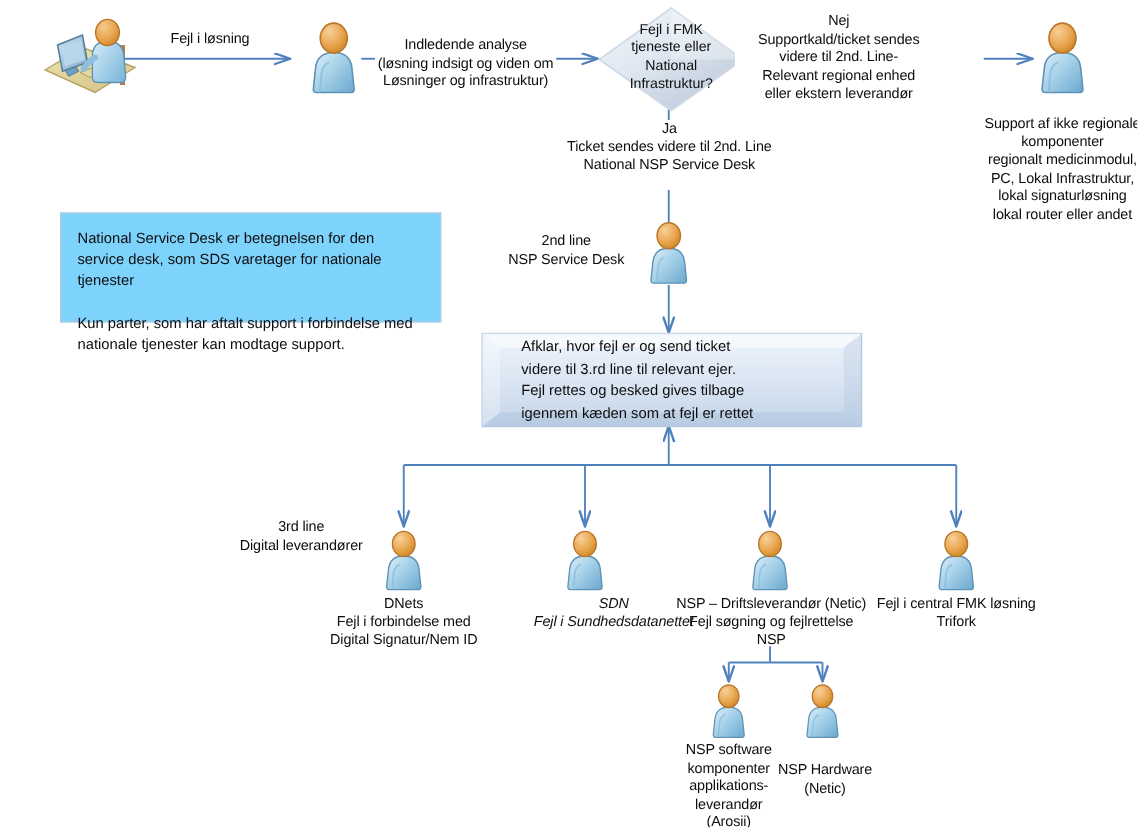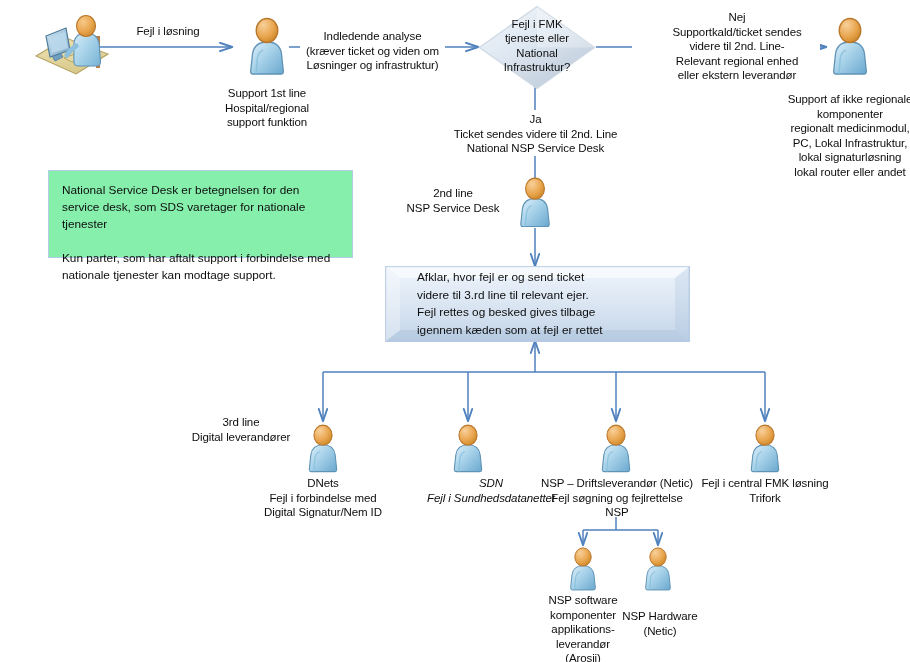--- a/index.html
+++ b/index.html
@@ -37,21 +37,21 @@
     line-height: 14.5px;
     color: #0d0d0d;
     white-space: pre-line;
     background: #ffffff;
     letter-spacing: -0.1px;
   }
 
   
   .note {
     position: absolute;
-    background: #86efac;
+    background: #7dd3fc;
     border: 1px solid #b2cce5;
     box-sizing: border-box;
     padding: 11px 13px 11px 13px;
     font-size: 11.8px;
     line-height: 17px;
     color: #0d0d0d;
     white-space: pre-line;
     text-align: left;
   }
 
@@ -308,23 +308,20 @@
     </svg>
     <div class="procbox-text">Afklar, hvor fejl er og send ticket videre til 3.rd line til relevant ejer.
 Fejl rettes og besked gives tilbage igennem kæden som at fejl er rettet</div>
   </div>
 
   <div class="note" style="left:48px; top:170px; width:305px; height:88px;">National Service Desk er betegnelsen for den service desk, som SDS varetager for nationale tjenester
 
 Kun parter, som har aftalt support i forbindelse med nationale tjenester kan modtage support.</div>
 
 
-  <div class="lbl" style="left:197px; top:86px; width:140px;">Support 1st line
-Hospital/regional
-support funktion</div>
 
   <div class="lbl" style="left:770px; top:92px; width:160px;">Support af ikke regionale
 komponenter
 regionalt medicinmodul,
 PC, Lokal Infrastruktur,
 lokal signaturløsning
 lokal router eller andet</div>
 
   <div class="lbl" style="left:398px; top:186px; width:110px;">2nd line
 NSP Service Desk</div>
@@ -351,26 +348,26 @@
 applikations-
 leverandør
 (Arosii)</div>
 
   <div class="lbl" style="left:620px; top:609px; width:80px;">NSP Hardware
 (Netic)</div>
 
   <div class="lbl-edge" style="left:116px; top:24px; width:104px;">Fejl i løsning</div>
 
   <div class="lbl-edge" style="left:300px; top:29px; width:145px;">Indledende analyse
-(kræver ticket og viden om
+(løsning indsigt og viden om
 Løsninger og infrastruktur)</div>
 
-  <div class="lbl-edge" style="left:654px; top:10px; width:166px;">Nej
+  <div class="lbl-edge" style="left:588px; top:10px; width:166px;">Nej
 Supportkald/ticket sendes
 videre til 2nd. Line-
 Relevant regional enhed
 eller ekstern leverandør</div>
 
-  <div class="lbl-edge" style="left:443px; top:112px; width:185px;">Ja
+  <div class="lbl-edge" style="left:443px; top:96px; width:185px;">Ja
 Ticket sendes videre til 2nd. Line
 National NSP Service Desk</div>
 
 </div>
 
 </body></html>

